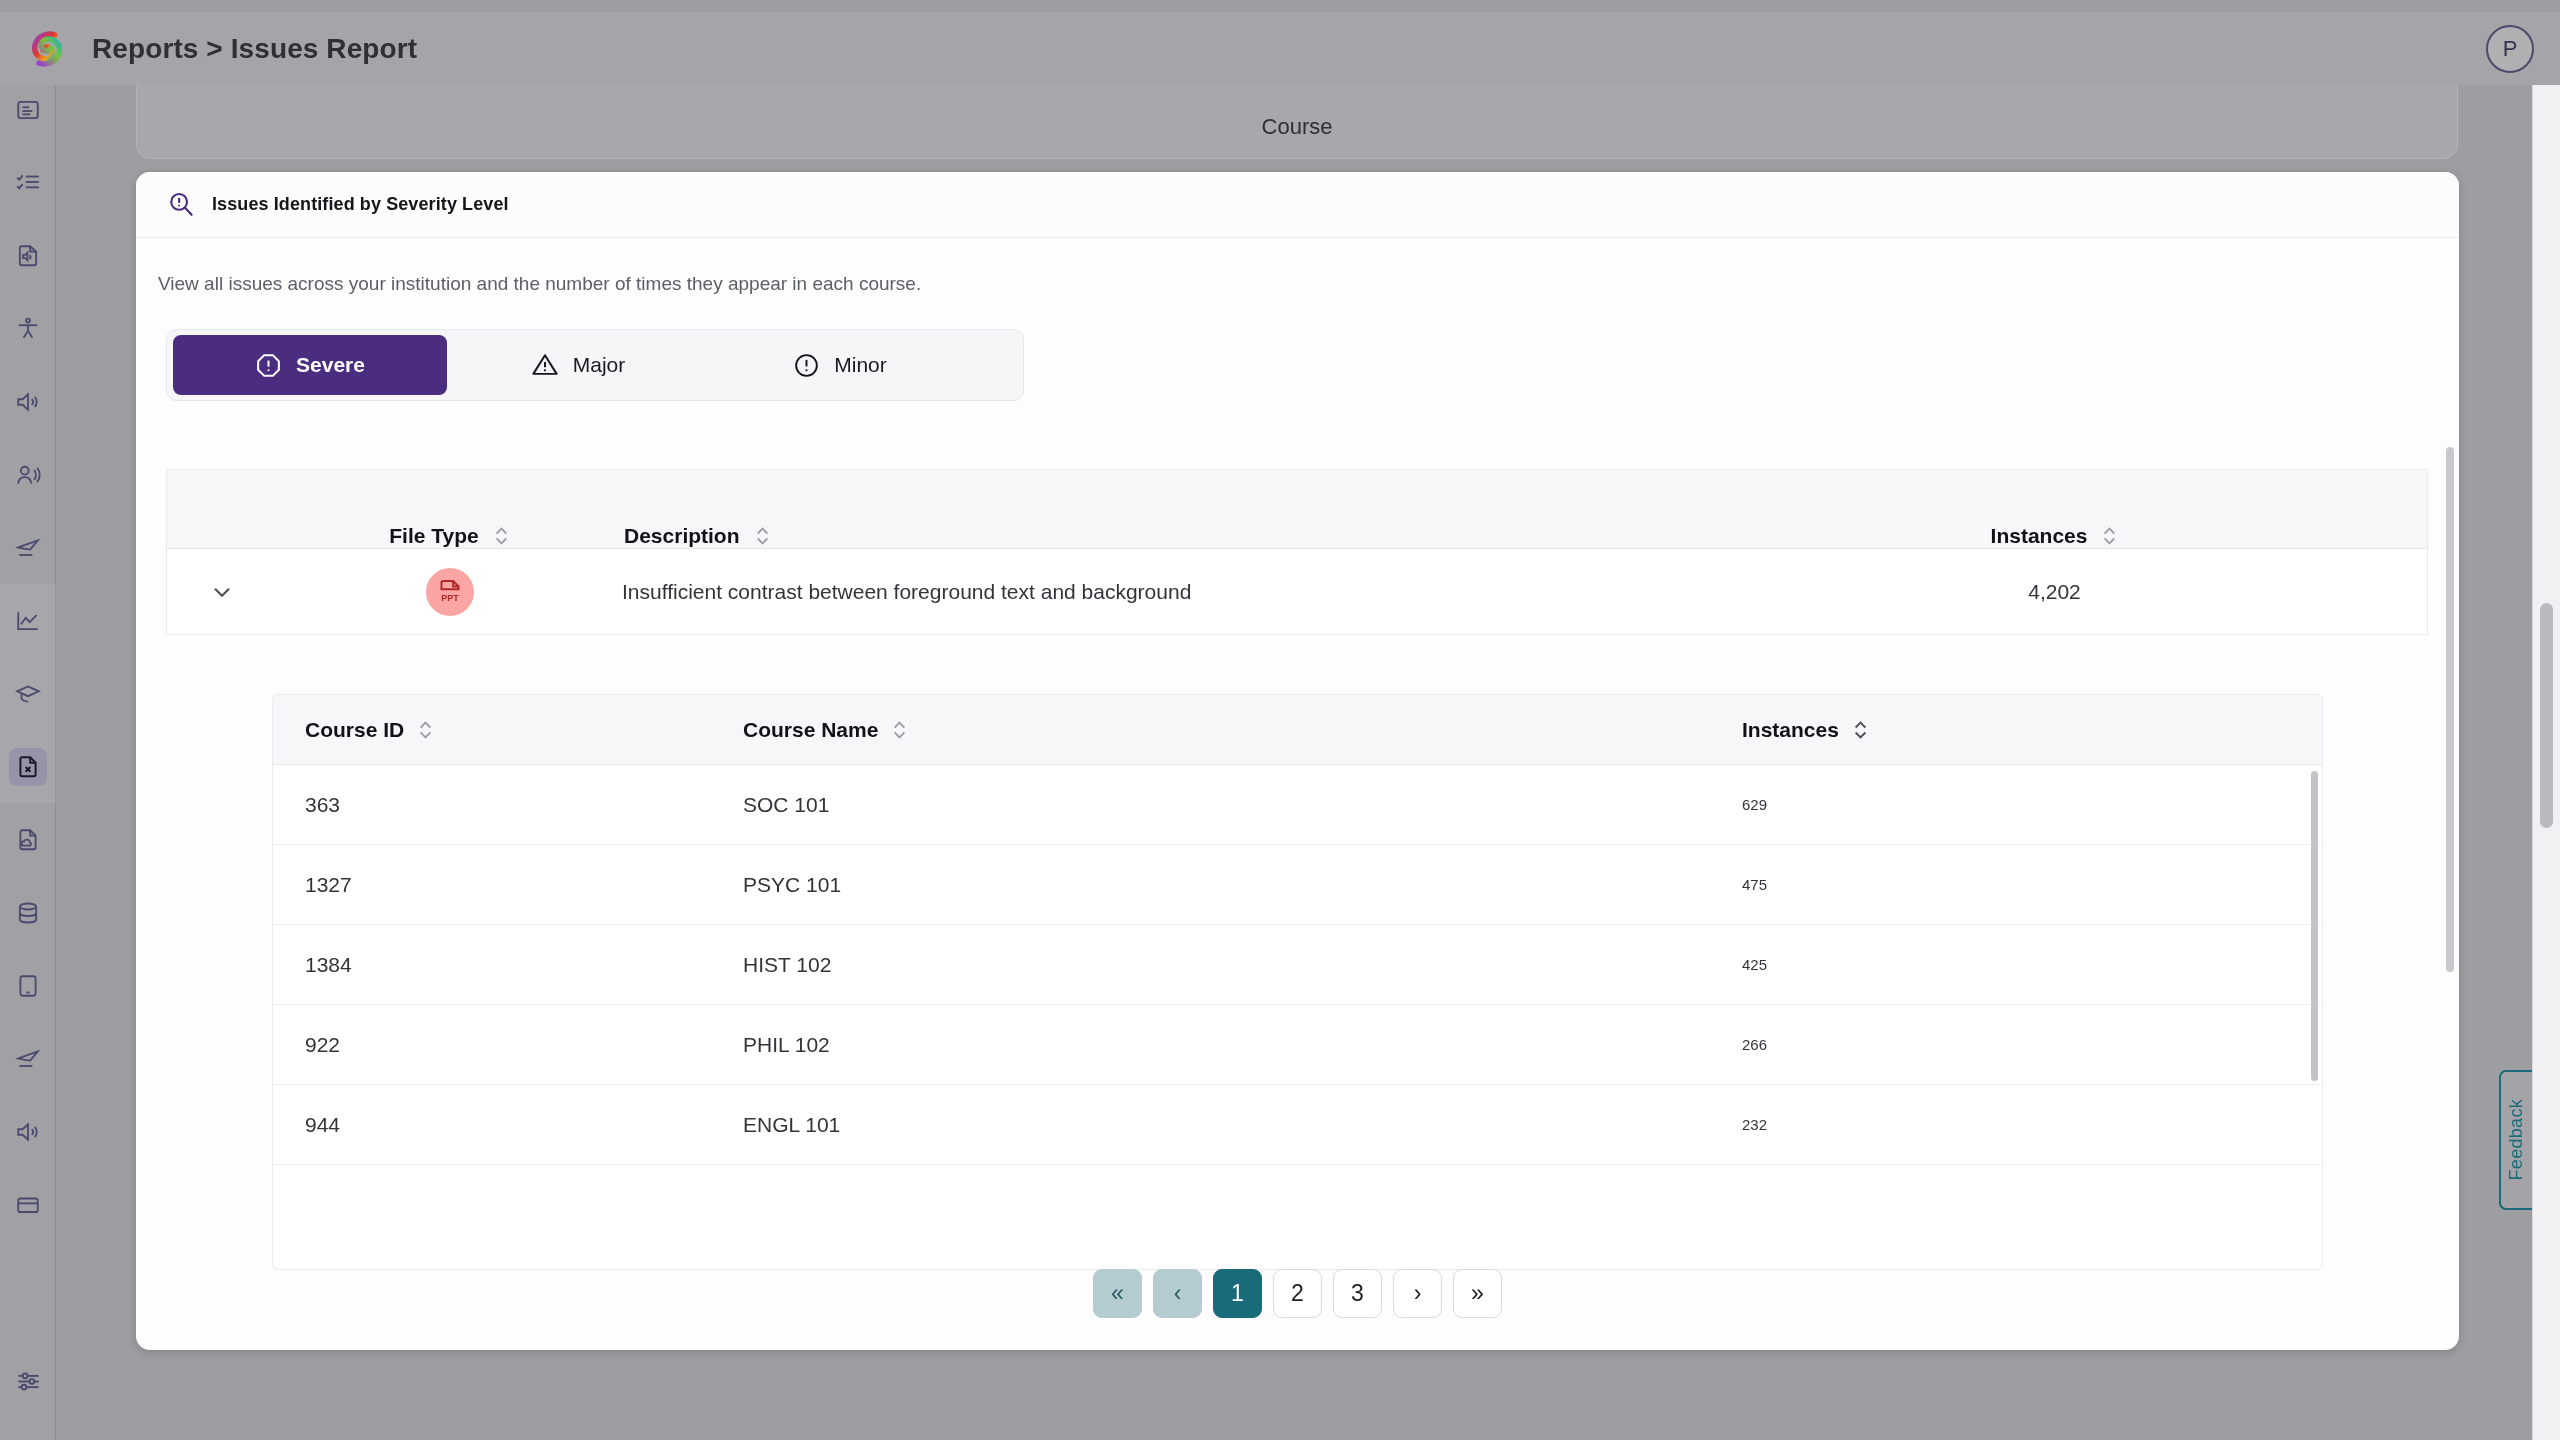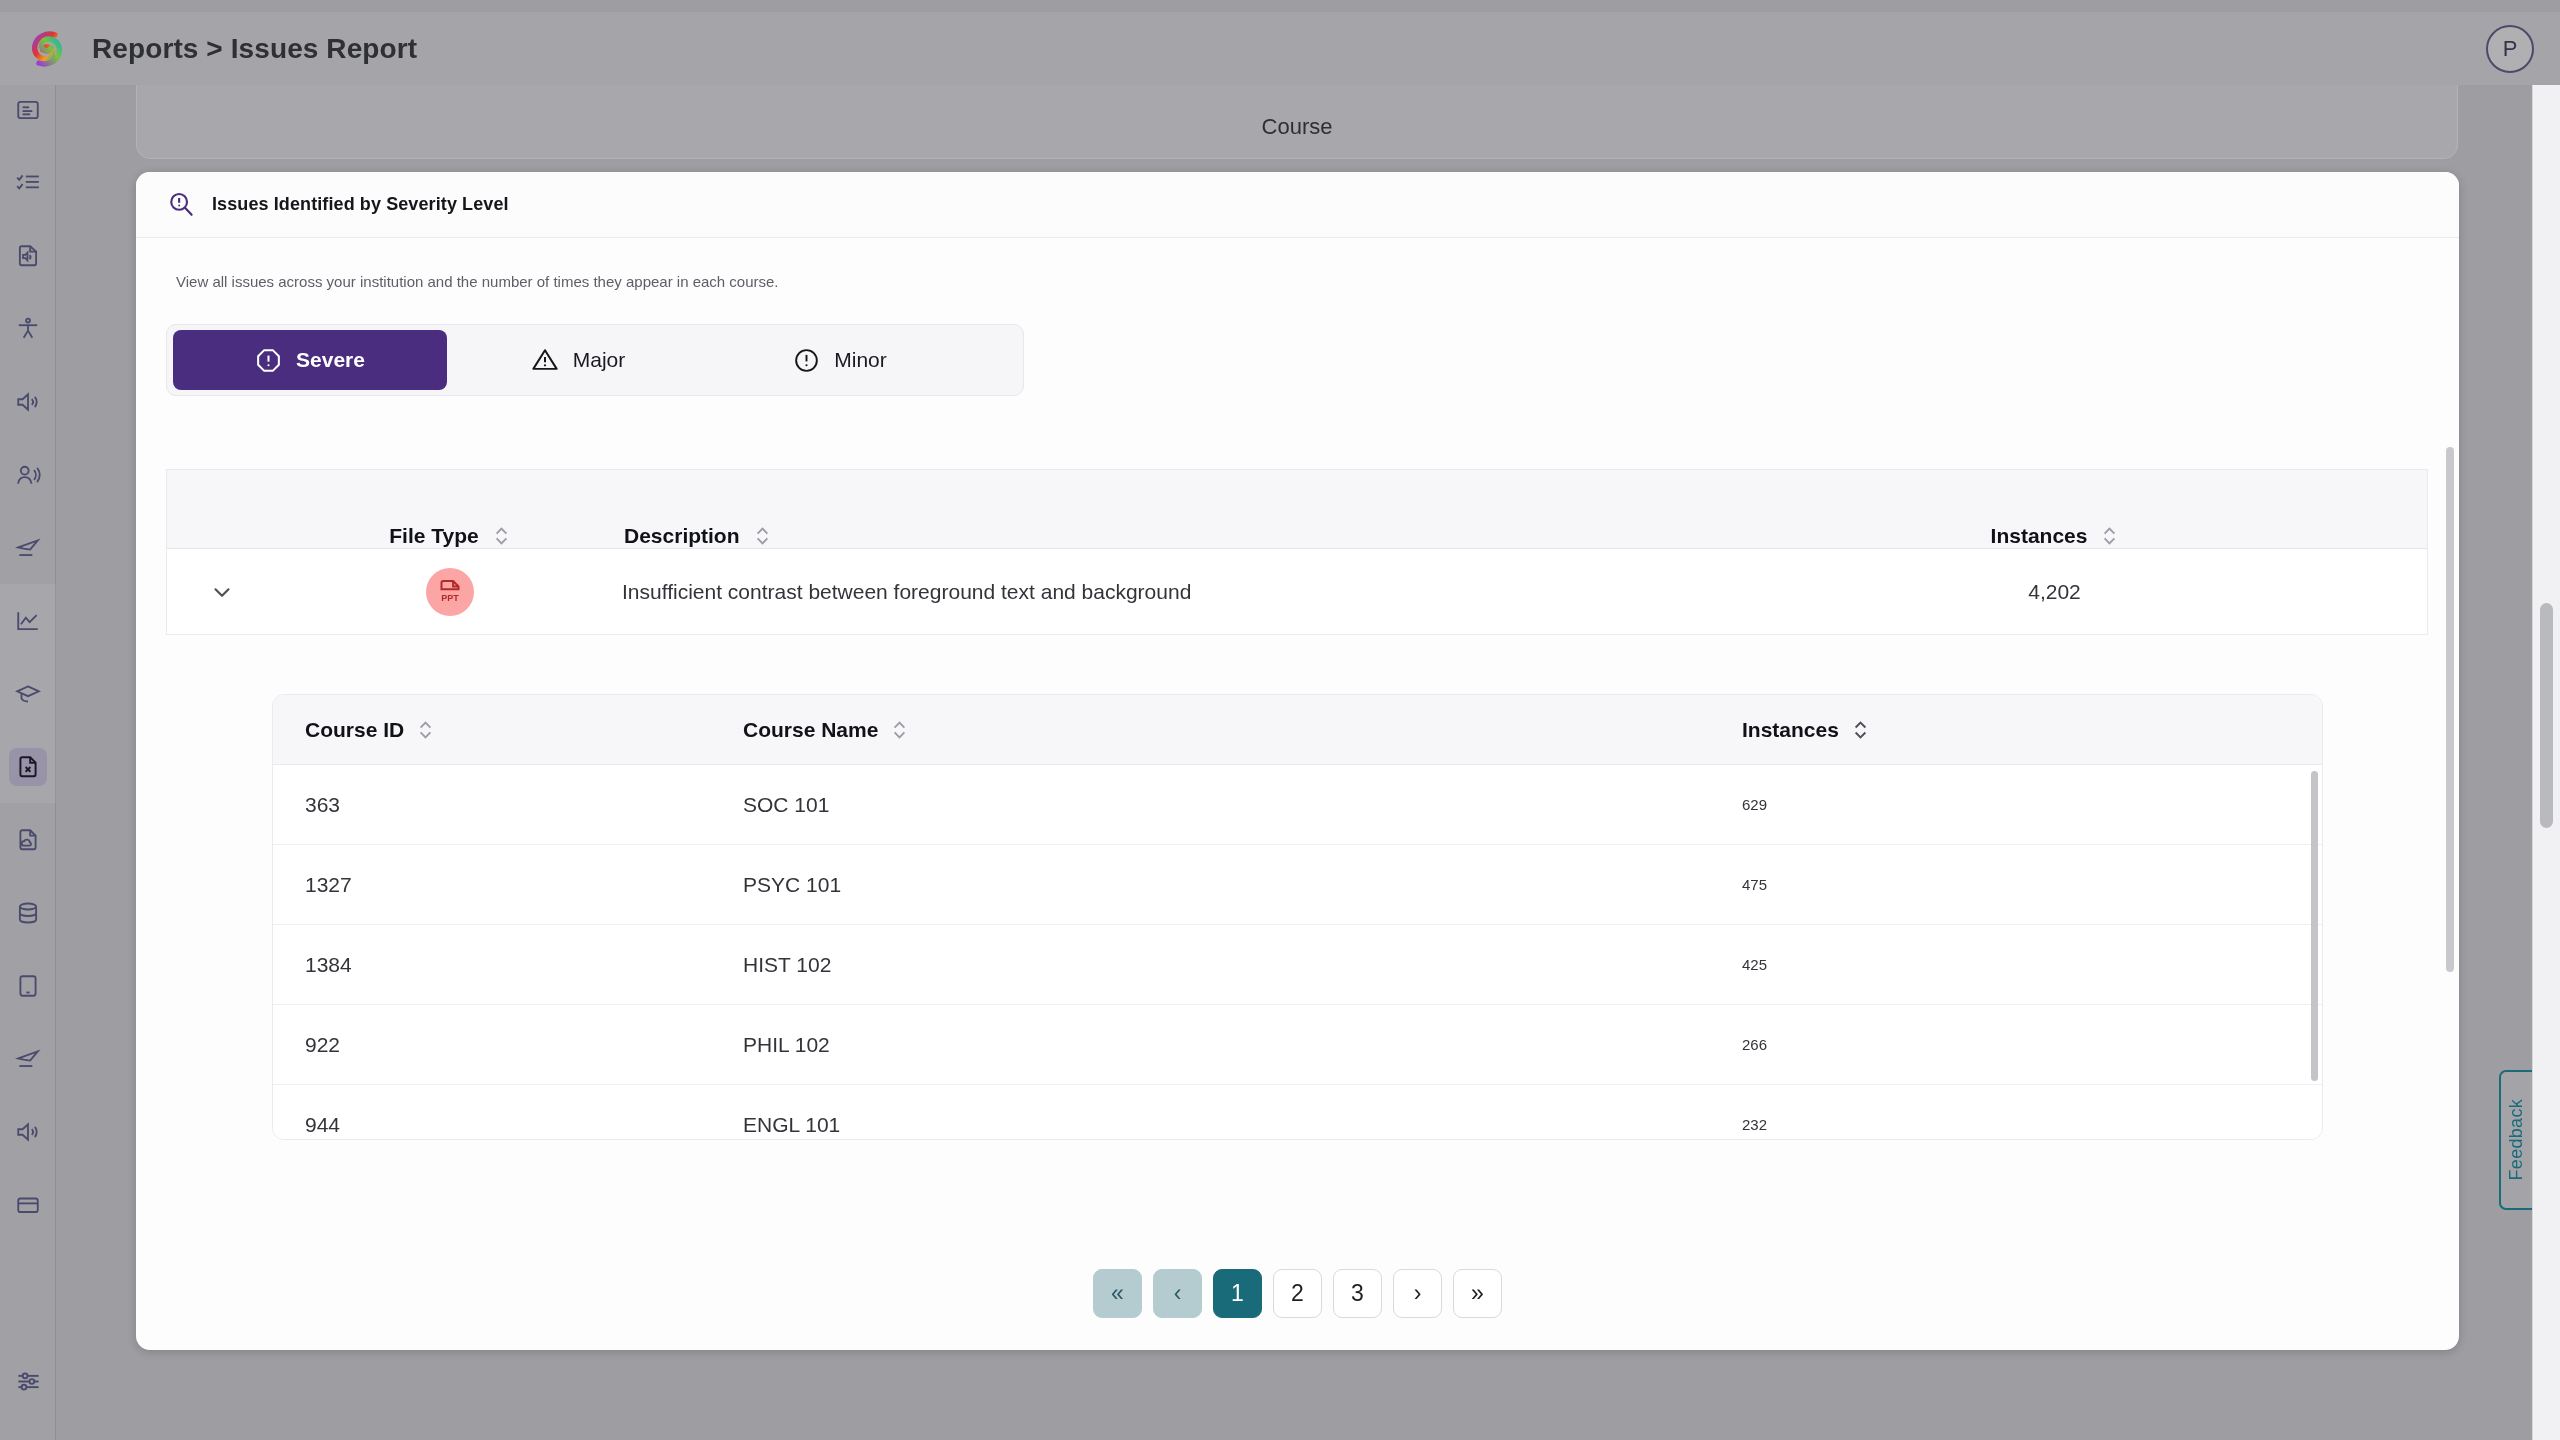--- a/index.html
+++ b/index.html
@@ -81,21 +81,21 @@
     height: 66px; display: flex; align-items: center;
     padding-left: 30px; border-bottom: 1px solid #e9e9ee;
     background: #fcfcfd;
   }
   #card-header .hdr-icon { width: 30px; height: 30px; flex: none; }
   #card-title {
     margin-left: 16px; font-size: 18px; font-weight: 700; color: #15161a;
     letter-spacing: .1px;
   }
   #card-subtitle {
-    padding: 35px 0 0 40px; font-size: 15px; color: #5d5f66; font-weight: 400;
+    padding: 35px 0 0 22px; font-size: 19px; color: #5d5f66; font-weight: 400;
   }
 
   
   #tabs {
     margin: 34px 0 0 30px; width: 858px; height: 72px;
     background: #f6f6f9; border: 1px solid #e7e7ee; border-radius: 10px;
     display: flex; align-items: center; padding: 6px;
   }
   .tab {
     height: 60px; display: flex; align-items: center; justify-content: center;
@@ -141,23 +141,23 @@
   .ppt-badge {
     width: 48px; height: 48px; border-radius: 50%;
     background: #fca5a5; display: flex; align-items: center; justify-content: center;
   }
   .desc-cell { width: 1060px; font-size: 21px; color: #33343a; }
   .inst-cell { flex: 1; text-align: center; font-size: 21px; color: #33343a; }
 
   
   #inner-wrap {
     position: absolute; left: 136px; top: 522px;
-    width: 2051px; height: 446px;
+    width: 2051px; height: 576px;
     background: #ffffff;
-    border: 1px solid #eaeaef; border-radius: 12px;
+    border: 1px solid #eaeaef; border-radius: 6px;
     overflow: hidden;
   }
   #inner-head {
     height: 70px; background: #f7f7fa; border-bottom: 1px solid #e9e9ee;
     display: flex; align-items: center;
   }
   .ic-id   { width: 470px; flex: none; padding-left: 32px; display: flex; align-items: center; gap: 13px; }
   .ic-name { width: 999px; flex: none; display: flex; align-items: center; gap: 13px; }
   .ic-inst { flex: 1; display: flex; align-items: center; gap: 13px; }
   .inner-row {

